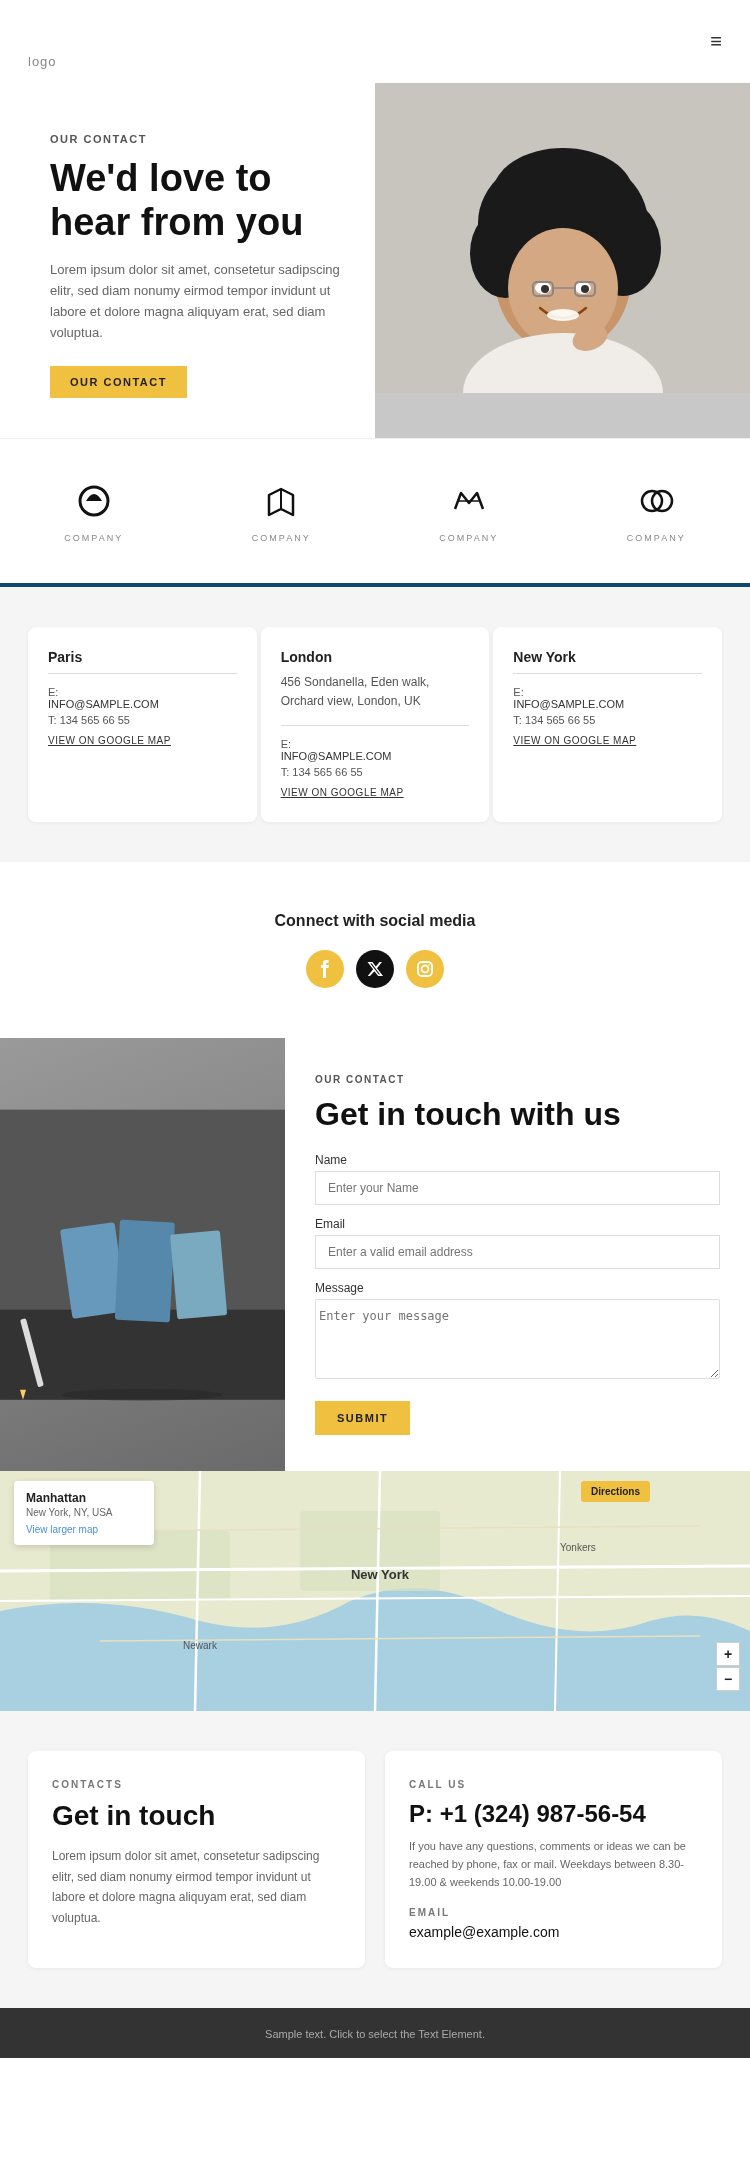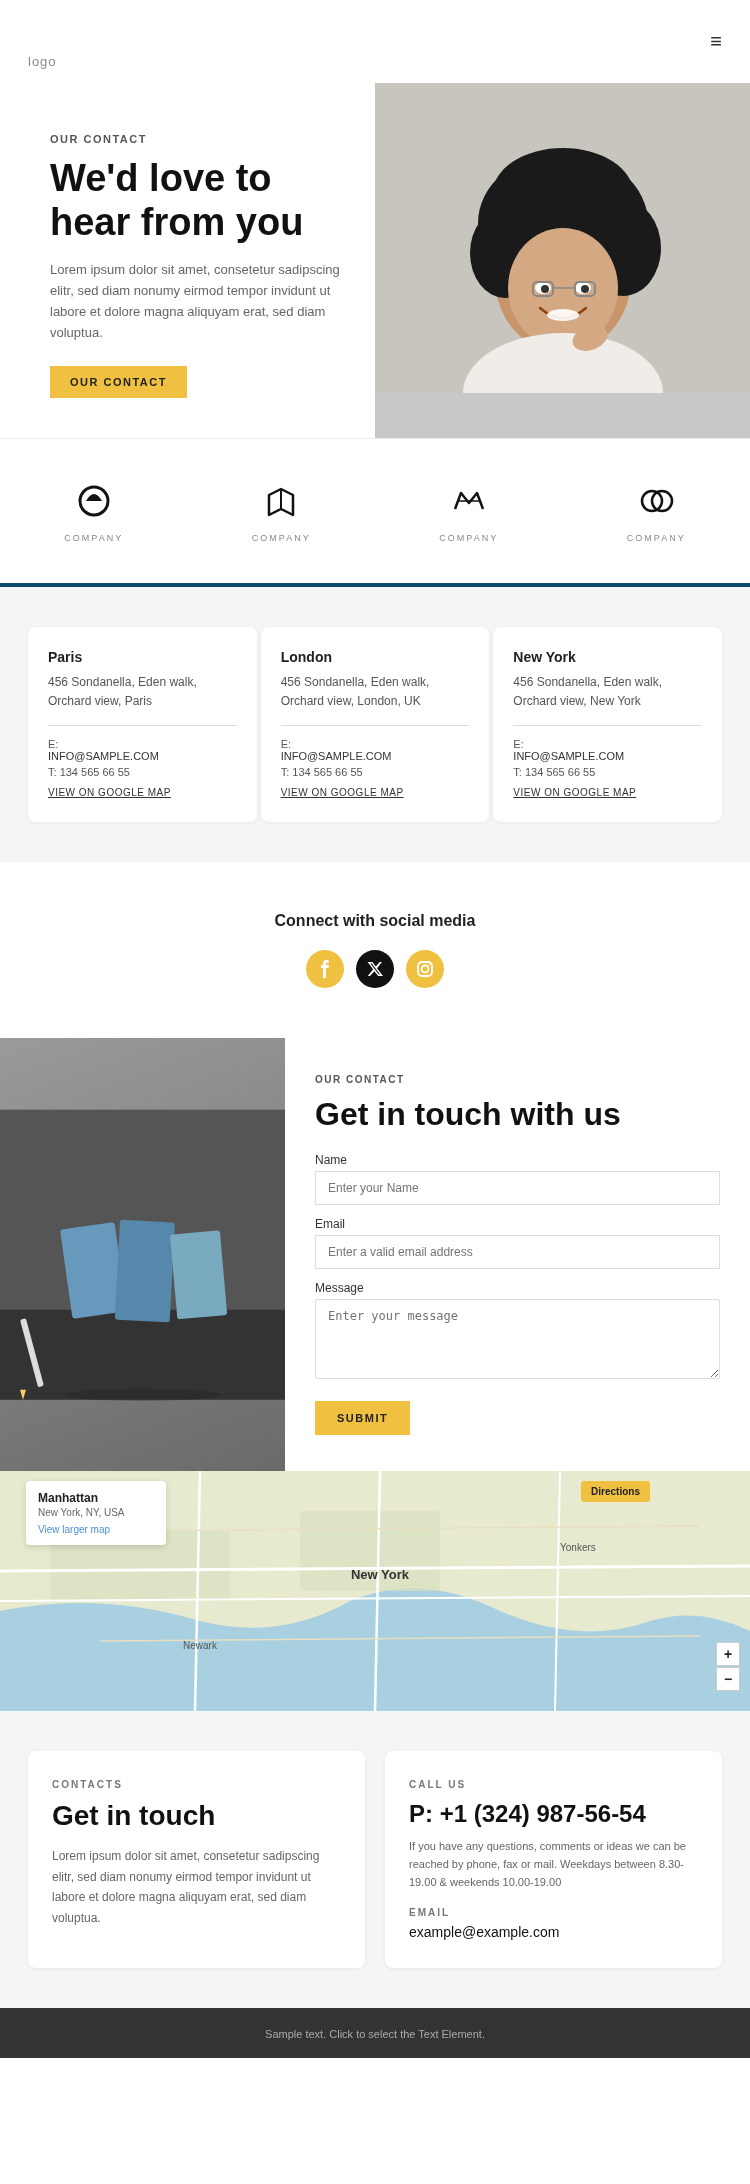--- a/index.html
+++ b/index.html
@@ -49,27 +49,27 @@
     
     .contact-form-section { display: flex; min-height: 290px; }
     .contact-form-left { width: 38%; background: #888; overflow: hidden; }
     .form-img-placeholder { width: 100%; height: 100%; background: linear-gradient(160deg, #9a9a9a 0%, #6a6a6a 100%); min-height: 290px; }
     .contact-form-right { width: 62%; background: #fff; padding: 36px 30px; }
     .form-eyebrow { font-size: 10px; font-weight: 600; letter-spacing: 1.5px; color: #555; text-transform: uppercase; margin-bottom: 10px; }
     .form-title { font-size: 32px; font-weight: 700; line-height: 1.2; color: #111; margin-bottom: 20px; }
     .form-group { margin-bottom: 12px; }
     .form-label { font-size: 12px; color: #333; margin-bottom: 4px; display: block; }
     .form-input { width: 100%; border: 1px solid #ddd; padding: 9px 12px; font-size: 12px; color: #aaa; outline: none; border-radius: 0; }
-    .form-textarea { width: 100%; border: 1px solid #ddd; padding: 9px 12px; font-size: 12px; color: #aaa; height: 80px; resize: vertical; outline: none; border-radius: 2px; }
+    .form-textarea { width: 100%; border: 1px solid #ddd; padding: 9px 3px; font-size: 12px; color: #aaa; height: 80px; resize: vertical; outline: none; border-radius: 2px; }
     .submit-btn { background: #f0c040; color: #222; border: none; padding: 11px 22px; font-size: 11px; font-weight: 700; letter-spacing: 1.5px; text-transform: uppercase; cursor: pointer; margin-top: 6px; }
 
     
     .map-section { width: 100%; height: 240px; background: #b8d4e8; position: relative; overflow: hidden; }
     .map-placeholder { width: 100%; height: 100%; background: linear-gradient(180deg, #c5dce8 0%, #a8c8d8 40%, #8eb8d0 100%); position: relative; }
-    .map-panel { position: absolute; top: 10px; left: 26px; background: #fff; padding: 10px 12px; border-radius: 4px; box-shadow: 0 2px 6px rgba(0,0,0,0.15); width: 140px; font-size: 10px; }
+    .map-panel { position: absolute; top: 10px; left: 14px; background: #fff; padding: 10px 12px; border-radius: 4px; box-shadow: 0 2px 6px rgba(0,0,0,0.15); width: 140px; font-size: 10px; }
     .map-panel-city { font-size: 12px; font-weight: 600; margin-bottom: 2px; }
     .map-panel-addr { font-size: 10px; color: #666; margin-bottom: 6px; }
     .map-panel-link { font-size: 10px; color: #4a90d9; cursor: pointer; }
     .map-directions { position: absolute; top: 10px; right: 100px; background: #f0c040; color: #222; font-size: 10px; font-weight: 600; padding: 5px 10px; border-radius: 3px; cursor: pointer; }
     .map-zoom { position: absolute; bottom: 20px; right: 10px; display: flex; flex-direction: column; gap: 1px; }
     .map-zoom-btn { background: #fff; border: 1px solid #ccc; width: 24px; height: 24px; display: flex; align-items: center; justify-content: center; font-size: 14px; cursor: pointer; font-weight: bold; }
 
     
     .bottom-contact { display: flex; padding: 40px 28px; gap: 20px; background: #f5f5f5; }
     .bottom-left { flex: 1; background: #fff; border-radius: 8px; padding: 28px 24px; box-shadow: 0 1px 4px rgba(0,0,0,0.06); }
@@ -182,21 +182,20 @@
         <circle cx="28" cy="22" r="10" fill="none" stroke="#111" stroke-width="2.5"></circle>
       </svg>
     </div>
     <span class="logo-company">COMPANY</span>
   </div>
 </section>
 
 <section class="offices-section">
   <div class="office-card">
     <div class="office-city">Paris</div>
-    <div class="office-addr">456 Sondanella, Eden walk, Orchard view, Paris</div>
     <hr class="office-divider">
     <div class="office-info">
       <span>E:</span>
       <br><span class="office-email">INFO@SAMPLE.COM</span>
     </div>
     <div class="office-info office-phone">
       <span>T:</span> <span>134 565 66 55</span>
     </div>
     <a class="office-link">VIEW ON GOOGLE MAP</a>
   </div>
@@ -208,21 +207,20 @@
       <span>E:</span>
       <br><span class="office-email">INFO@SAMPLE.COM</span>
     </div>
     <div class="office-info office-phone">
       <span>T:</span> <span>134 565 66 55</span>
     </div>
     <a class="office-link">VIEW ON GOOGLE MAP</a>
   </div>
   <div class="office-card">
     <div class="office-city">New York</div>
-    <div class="office-addr">456 Sondanella, Eden walk, Orchard view, New York</div>
     <hr class="office-divider">
     <div class="office-info">
       <span>E:</span>
       <br><span class="office-email">INFO@SAMPLE.COM</span>
     </div>
     <div class="office-info office-phone">
       <span>T:</span> <span>134 565 66 55</span>
     </div>
     <a class="office-link">VIEW ON GOOGLE MAP</a>
   </div>

